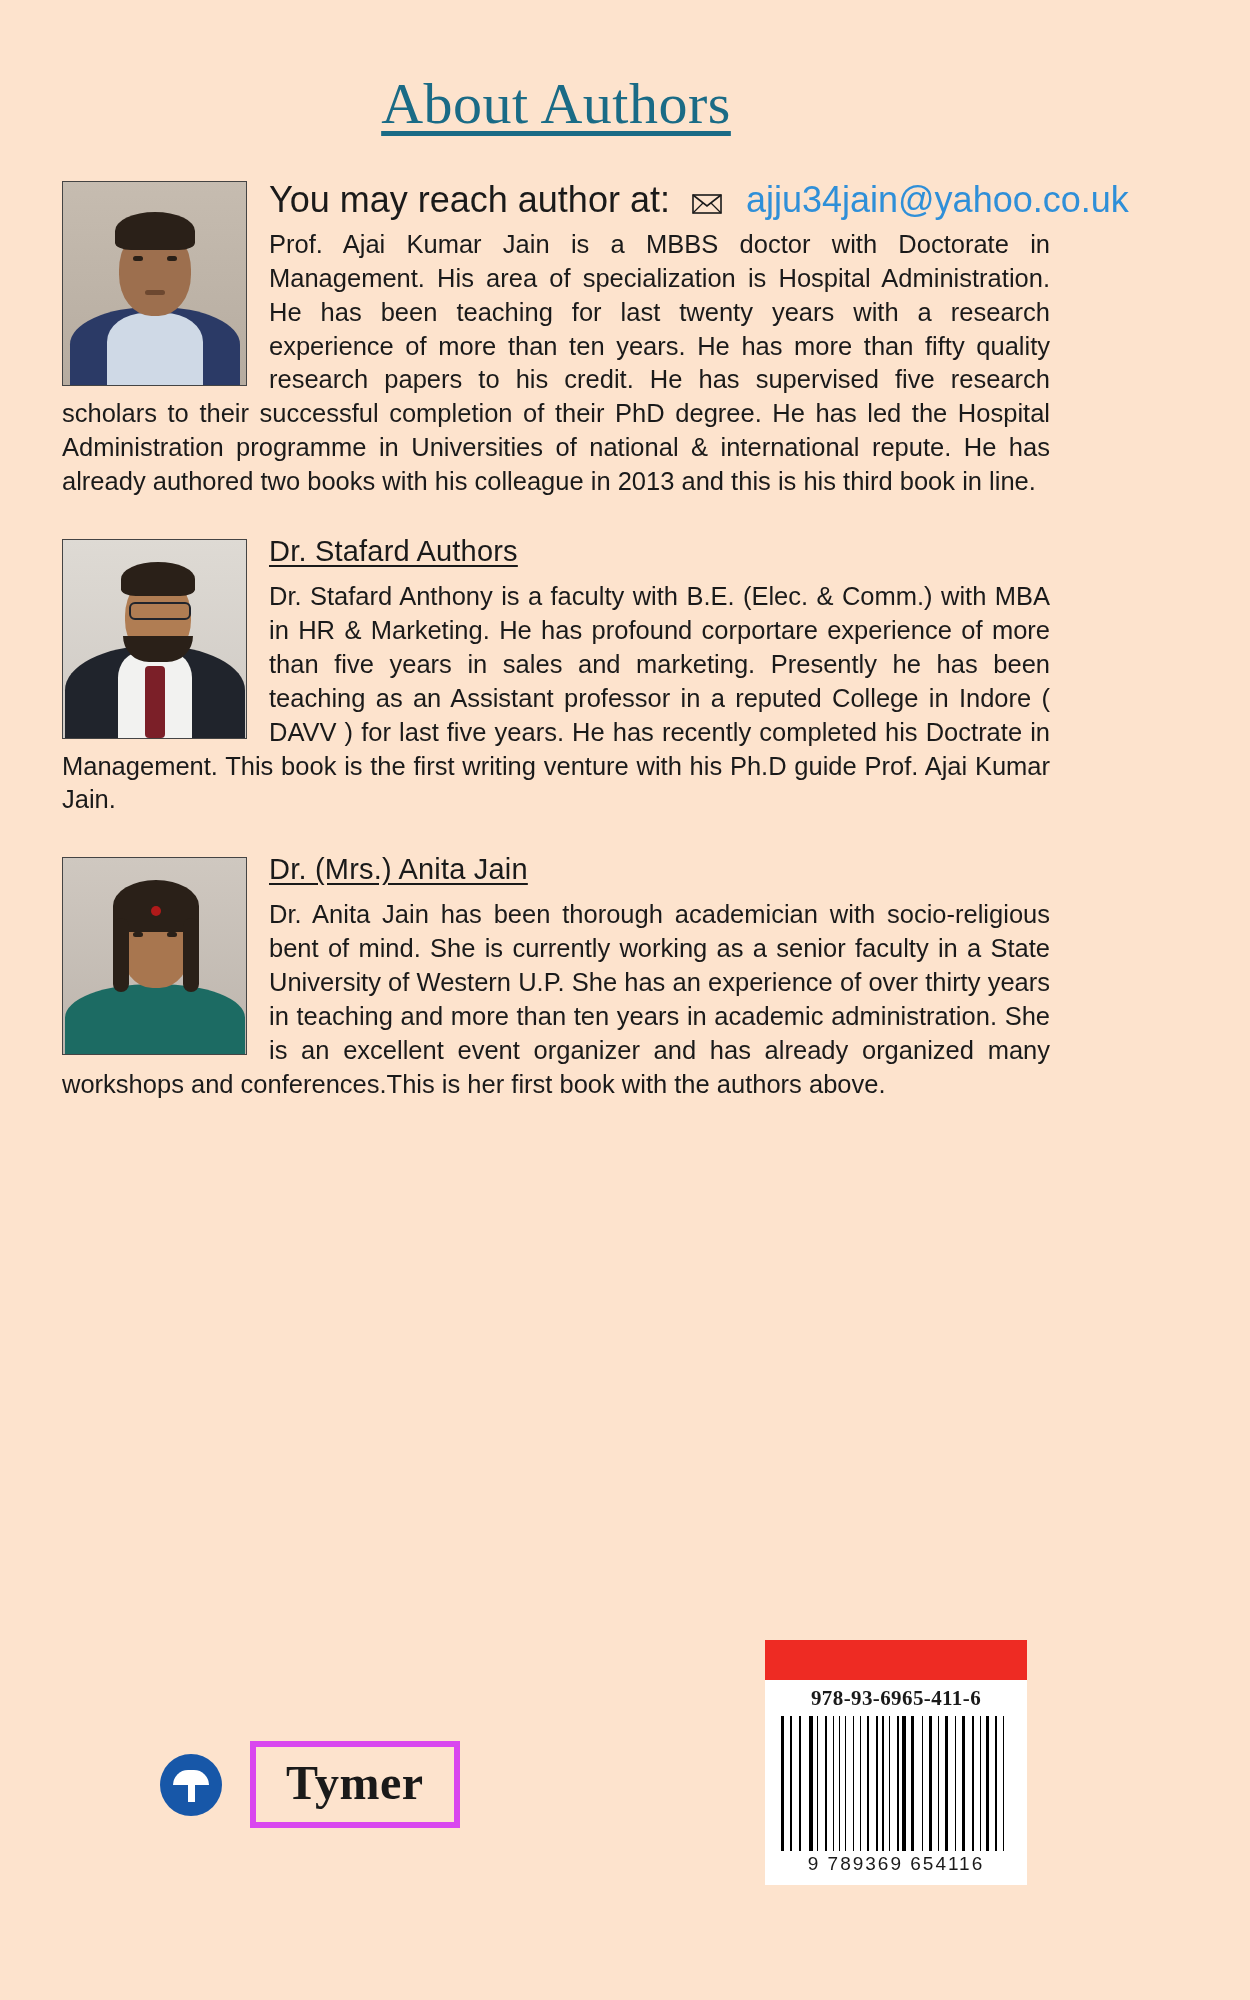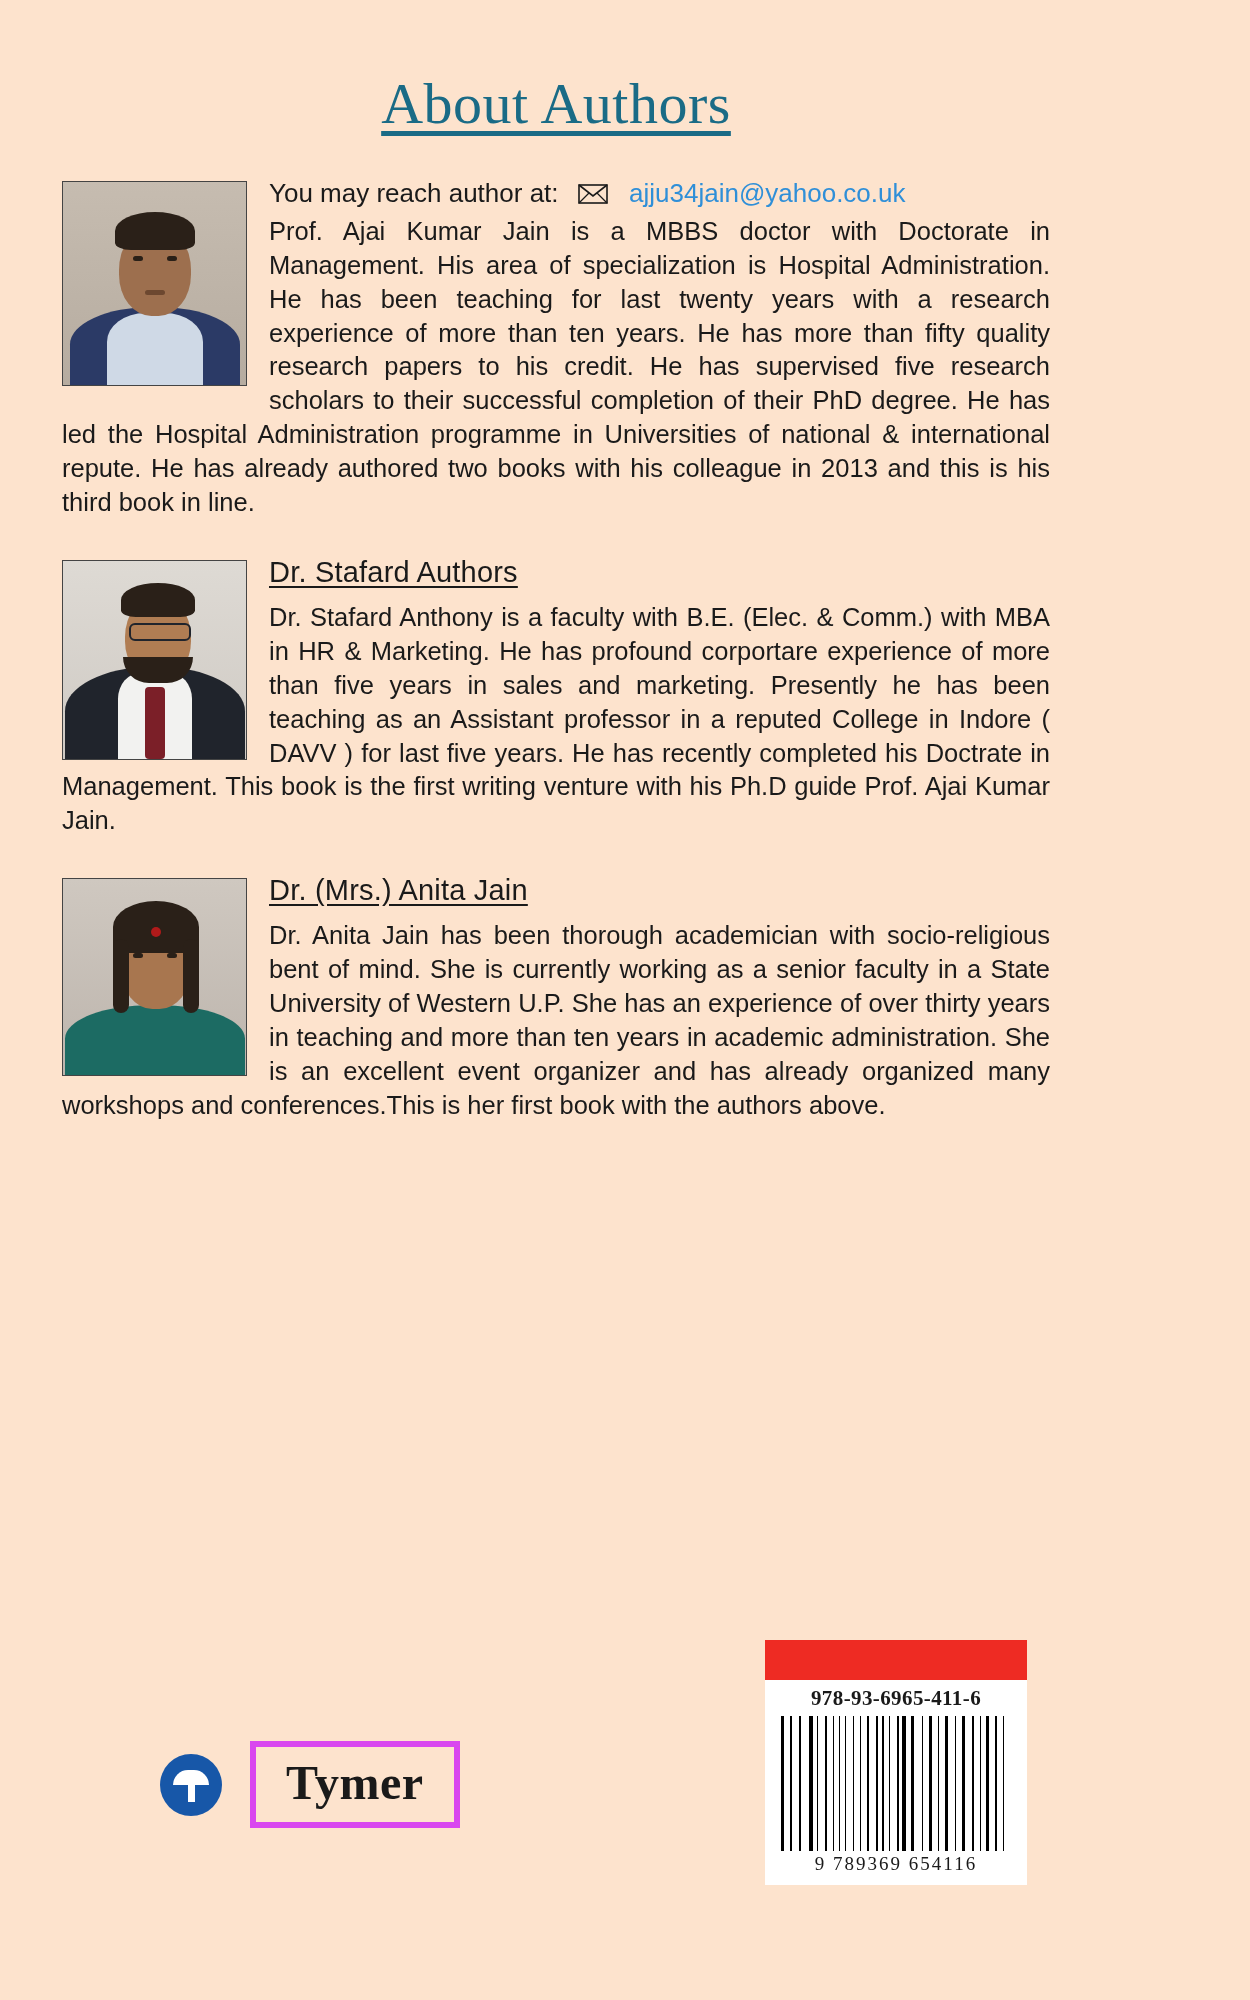--- a/index.html
+++ b/index.html
@@ -56,21 +56,21 @@
     margin: 4px 22px 2px 0;
     box-sizing: border-box;
     overflow: hidden;
     background: #c8c0b6;
     position: relative;
   }
   .photo.p2 {
     height: 200px;
   }
   .reach-line {
-    font-size: 26px;
+    font-size: 36px;
     line-height: 1.3;
     margin-bottom: 2px;
     white-space: nowrap;
   }
   .reach-label {
     color: #1a1a1a;
   }
   .mail-icon {
     display: inline-block;
     margin: 0 14px 0 12px;
@@ -190,21 +190,21 @@
     margin: 0 16px;
     display: flex;
     align-items: stretch;
   }
   .bars i {
     display: block;
     background: #000;
     height: 100%;
   }
   .barcode-digits {
-    font-family: Liberation Serif, serif;
+    font-family: Liberation Sans, sans-serif;
     font-size: 19px;
     letter-spacing: 2px;
     padding: 2px 0 10px 0;
     text-align: center;
     white-space: nowrap;
   }
 </style>
 </head>
 <body>
 

